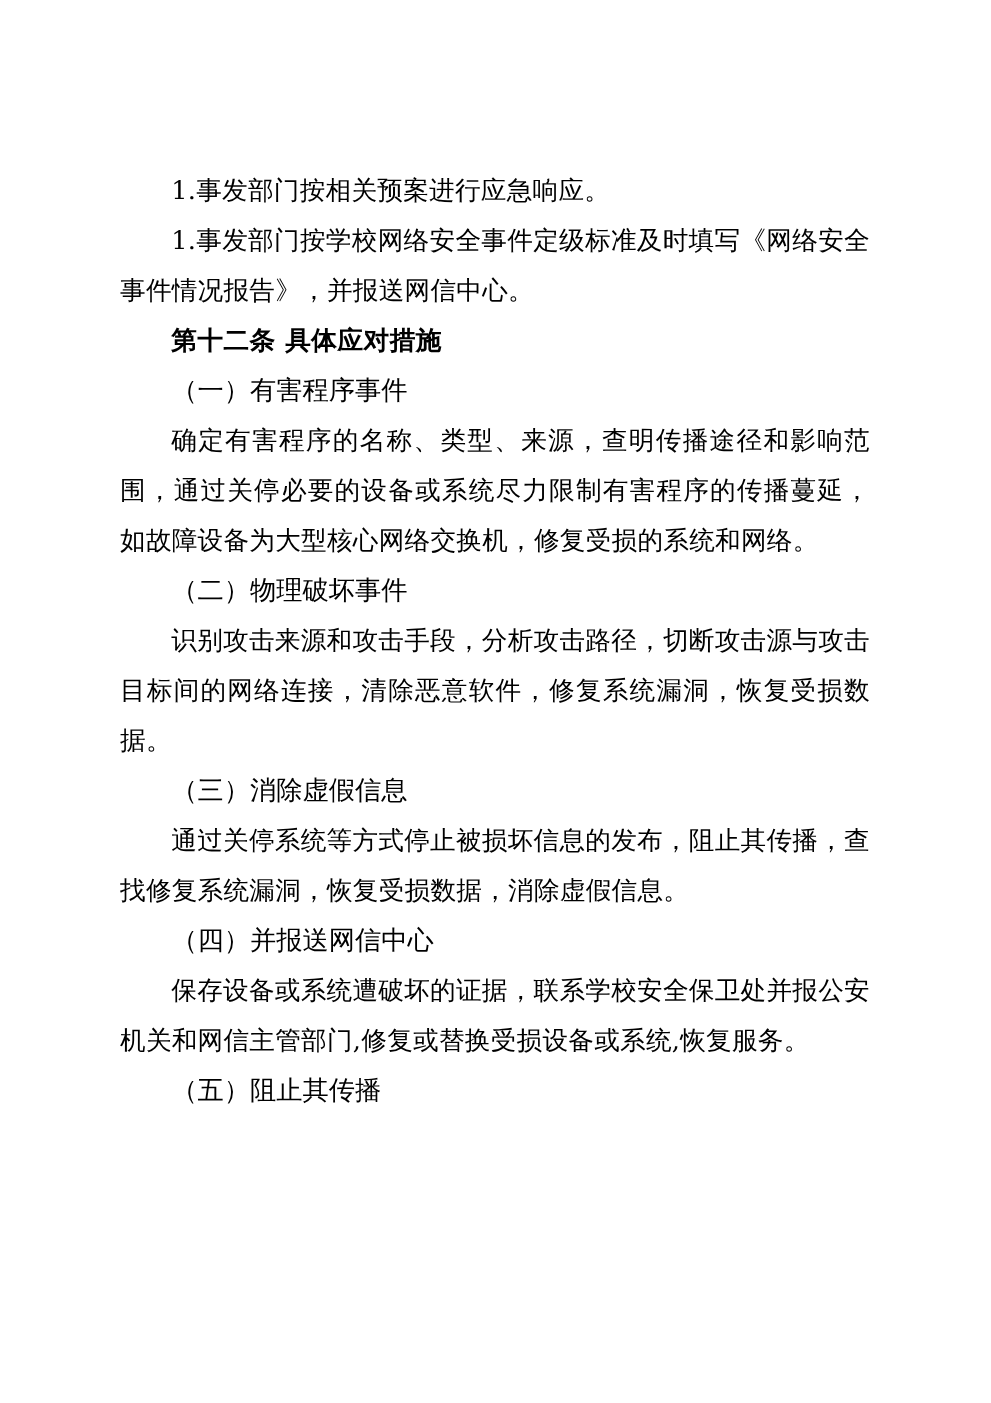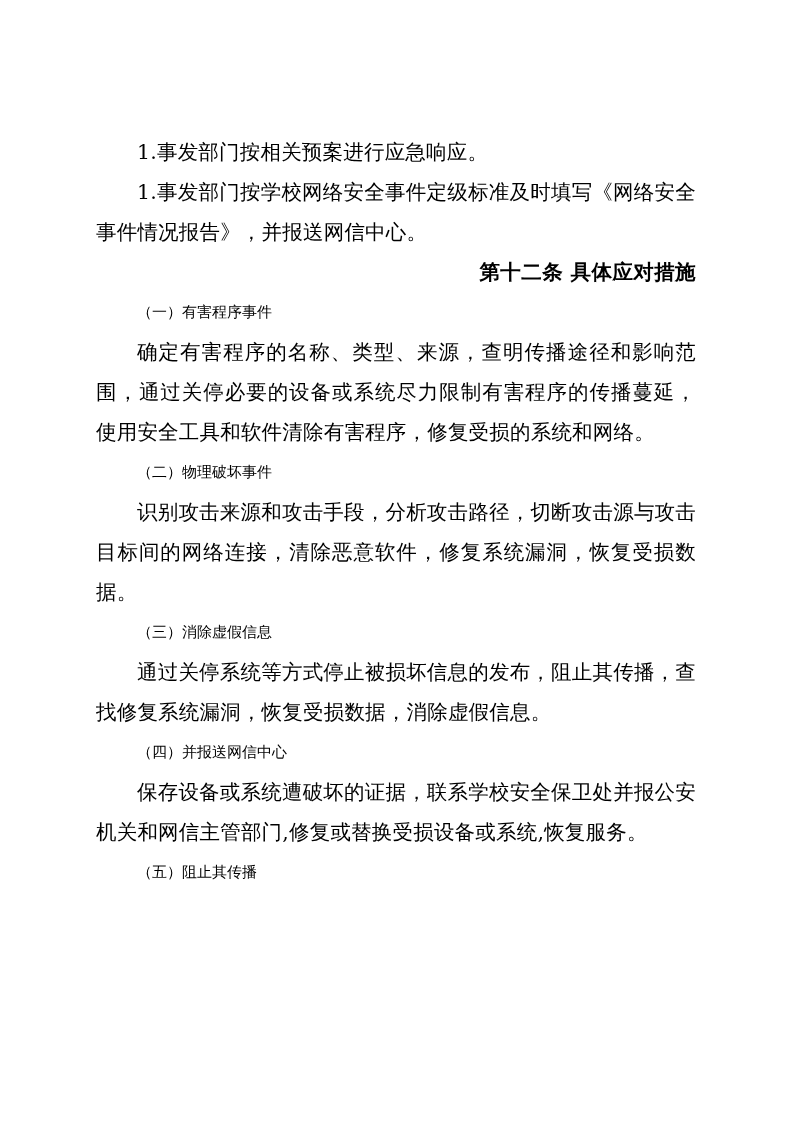--- a/index.html
+++ b/index.html
@@ -38,44 +38,43 @@
   .indent {
     text-indent: 41px;
   }
   .heading {
     font-size: 20.5px;
     line-height: 40px;
     font-weight: bold;
     text-indent: 41px;
     margin: 0;
     letter-spacing: 0.4px;
-    text-align: right;
   }
   .subhead {
-    font-size: 15px;
+    font-size: 21px;
     line-height: 40px;
     text-indent: 41px;
     margin: 0;
   }
 </style>
 </head>
 <body>
 
 <div class="page">
   <div class="content">
 
     <p class="para indent">1.事发部门按相关预案进行应急响应。</p>
 
     <p class="para indent">1.事发部门按学校网络安全事件定级标准及时填写《网络安全事件情况报告》，并报送网信中心。</p>
 
     <p class="heading">第十二条 具体应对措施</p>
 
     <p class="subhead">（一）有害程序事件</p>
 
-    <p class="para indent">确定有害程序的名称、类型、来源，查明传播途径和影响范围，通过关停必要的设备或系统尽力限制有害程序的传播蔓延，使用安全工具和软件清除有害程序，修复受损的系统和网络。</p>
+    <p class="para indent">确定有害程序的名称、类型、来源，查明传播途径和影响范围，通过关停必要的设备或系统尽力限制有害程序的传播蔓延，如故障设备为大型核心网络交换机，修复受损的系统和网络。</p>
 
     <p class="subhead">（二）物理破坏事件</p>
 
     <p class="para indent">识别攻击来源和攻击手段，分析攻击路径，切断攻击源与攻击目标间的网络连接，清除恶意软件，修复系统漏洞，恢复受损数据。</p>
 
     <p class="subhead">（三）消除虚假信息</p>
 
     <p class="para indent">通过关停系统等方式停止被损坏信息的发布，阻止其传播，查找修复系统漏洞，恢复受损数据，消除虚假信息。</p>
 
     <p class="subhead">（四）并报送网信中心</p>

